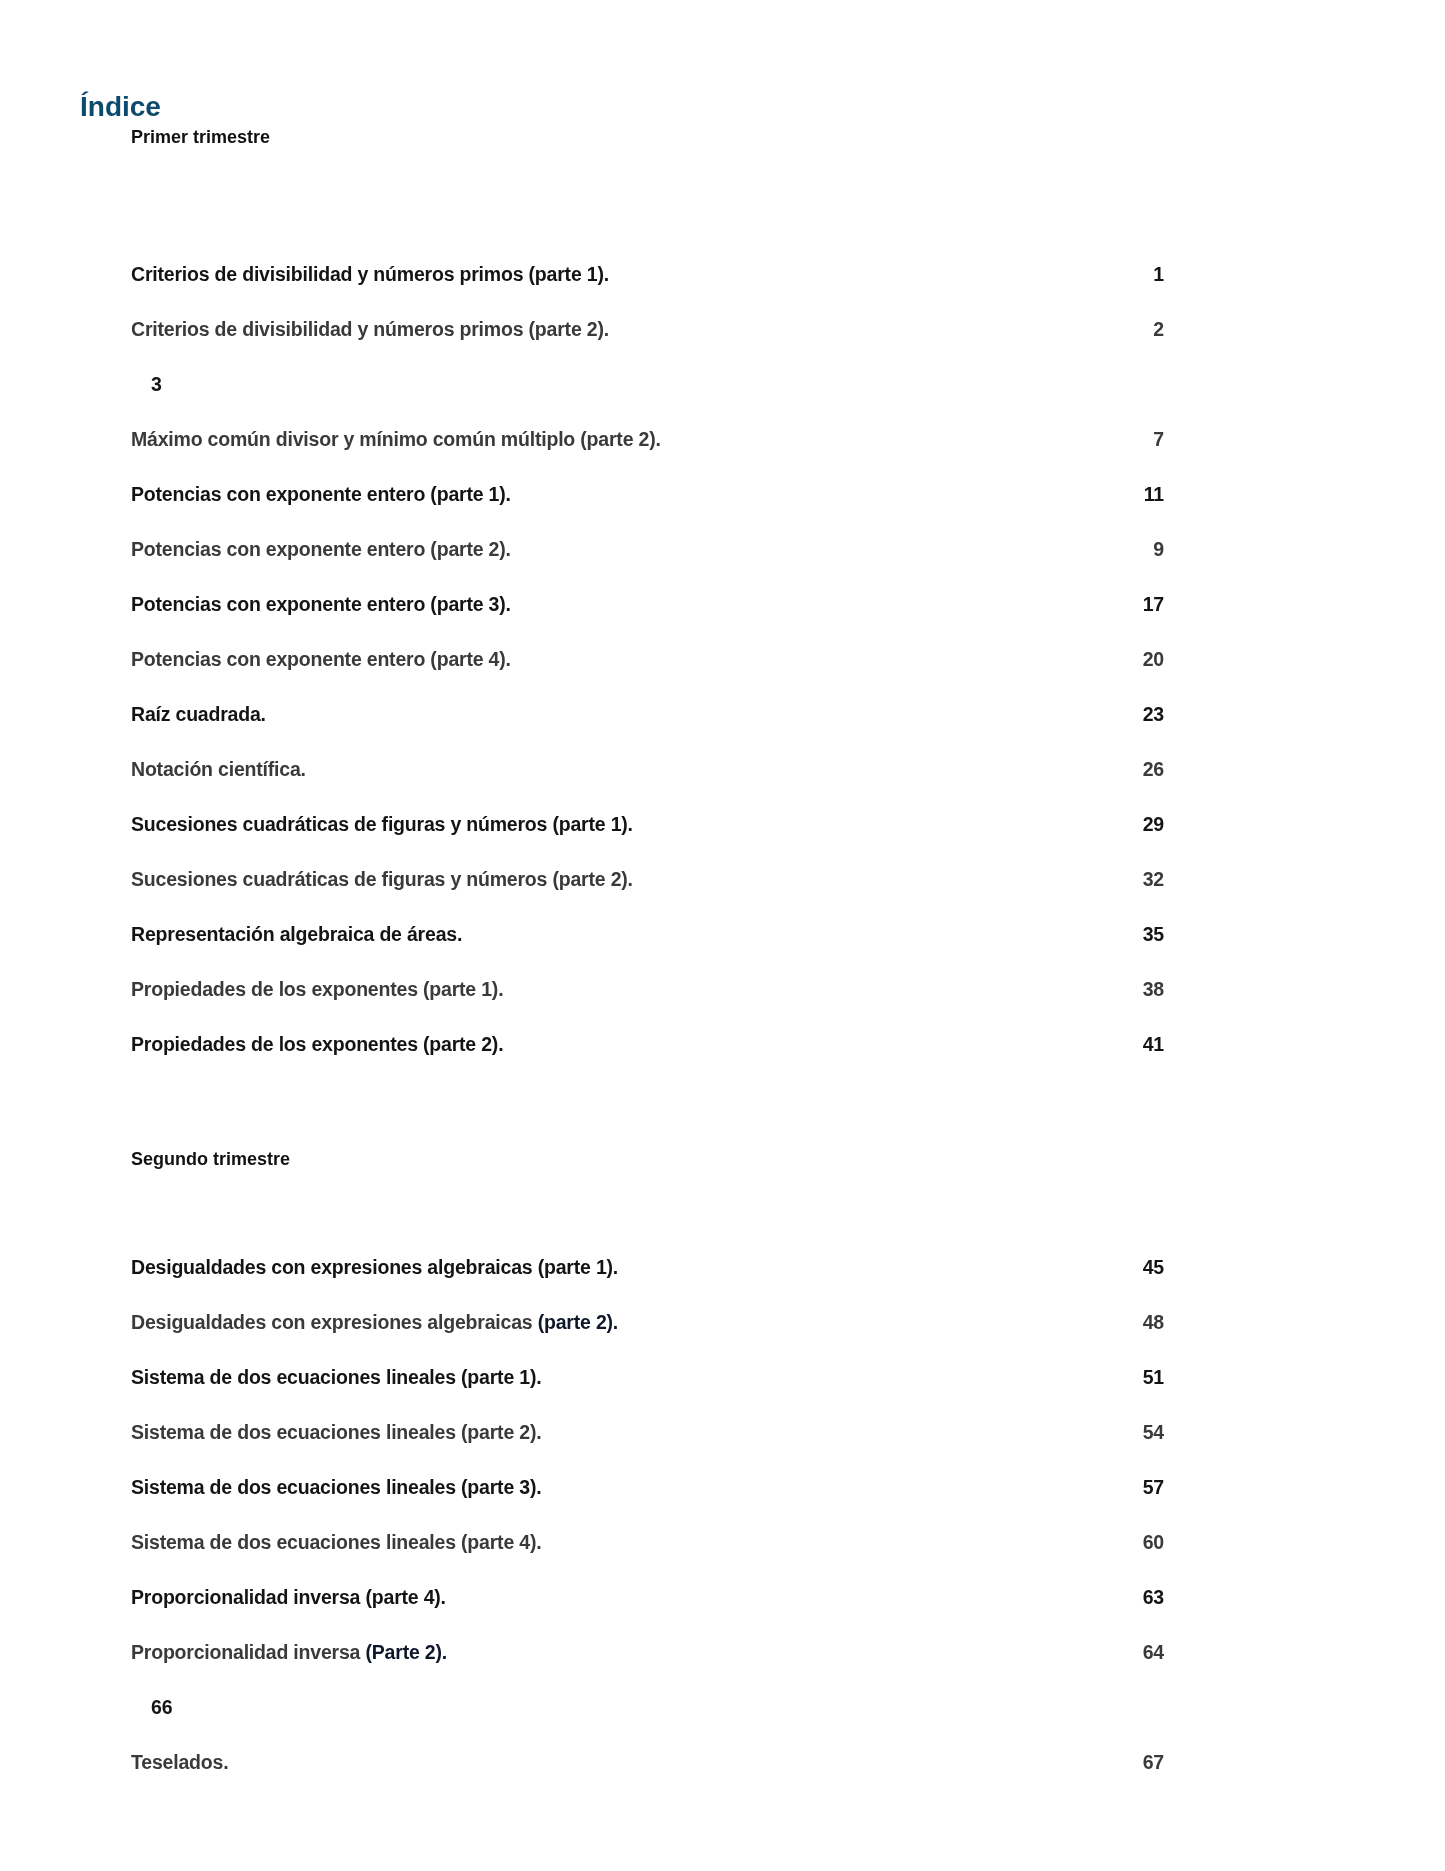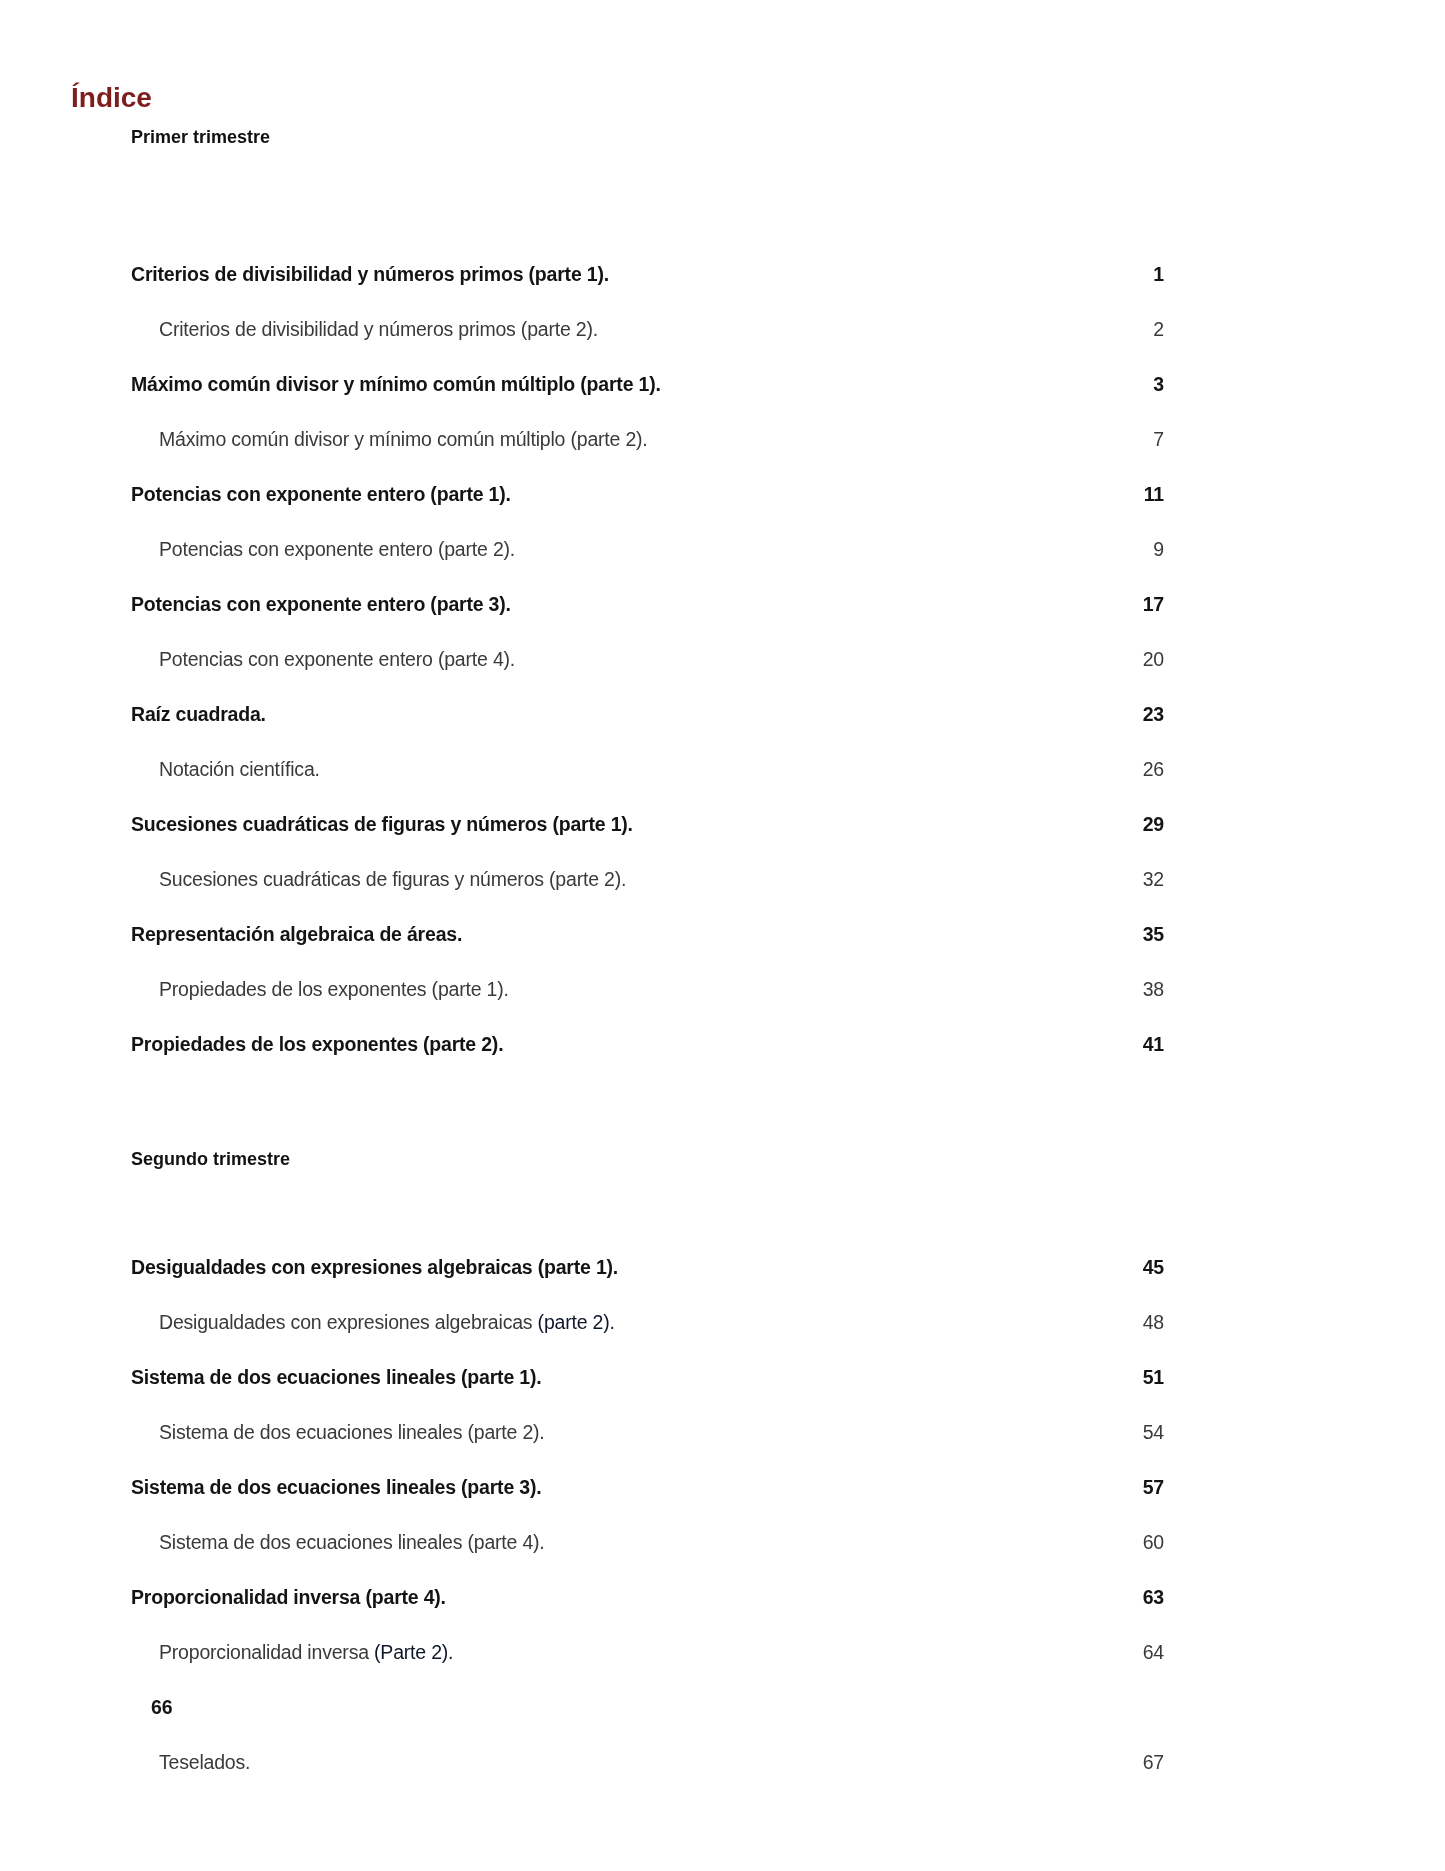--- a/index.html
+++ b/index.html
@@ -12,25 +12,25 @@
     width: 1445px;
     height: 1871px;
     background: #ffffff;
     font-family: "Liberation Sans", sans-serif;
     overflow: hidden;
   }
   .doc-title {
     position: absolute;
     left: 64px;
     top: 74px;
-    margin: 7px;
+    margin: 16px;
     font-size: 28px;
     line-height: 34px;
     font-weight: 700;
-    color: #7f1d1d;
+    color: #0c4a6e;
     letter-spacing: 0px;
   }
   .section-heading {
     position: absolute;
     left: 131px;
     width: 1033px;
     font-size: 18px;
     line-height: 22px;
     font-weight: 700;
     color: #111111;
@@ -52,23 +52,22 @@
     font-size: 19.5px;
     letter-spacing: -0.2px;
     white-space: nowrap;
     gap: 36px;
   }
   .row.bold {
     font-weight: 700;
     color: #141414;
   }
   .row.regular {
-    font-weight: 400;
+    font-weight: 700;
     color: #3a3a3a;
-    margin-left: 28px;
   }
   .row .muted {
     color: #0f172a;
   }
   .row-page {
     text-align: right;
     padding-left: 20px;
   }
 </style>
 </head>
@@ -84,21 +83,20 @@
     <span class="row-title"><span class="main">Criterios de divisibilidad y números primos (parte 1).</span><span class="muted"></span></span>
     <span class="row-page">1</span>
   </div>
 
   <div class="row regular">
     <span class="row-title"><span class="main">Criterios de divisibilidad y números primos (parte 2).</span><span class="muted"></span></span>
     <span class="row-page">2</span>
   </div>
 
   <div class="row bold">
-    <span class="row-title"><span class="main">Máximo común divisor y mínimo común múltiplo (parte 1).</span><span class="muted"></span></span>
     <span class="row-page">3</span>
   </div>
 
   <div class="row regular">
     <span class="row-title"><span class="main">Máximo común divisor y mínimo común múltiplo (parte 2).</span><span class="muted"></span></span>
     <span class="row-page">7</span>
   </div>
 
   <div class="row bold">
     <span class="row-title"><span class="main">Potencias con exponente entero (parte 1).</span><span class="muted"></span></span>

